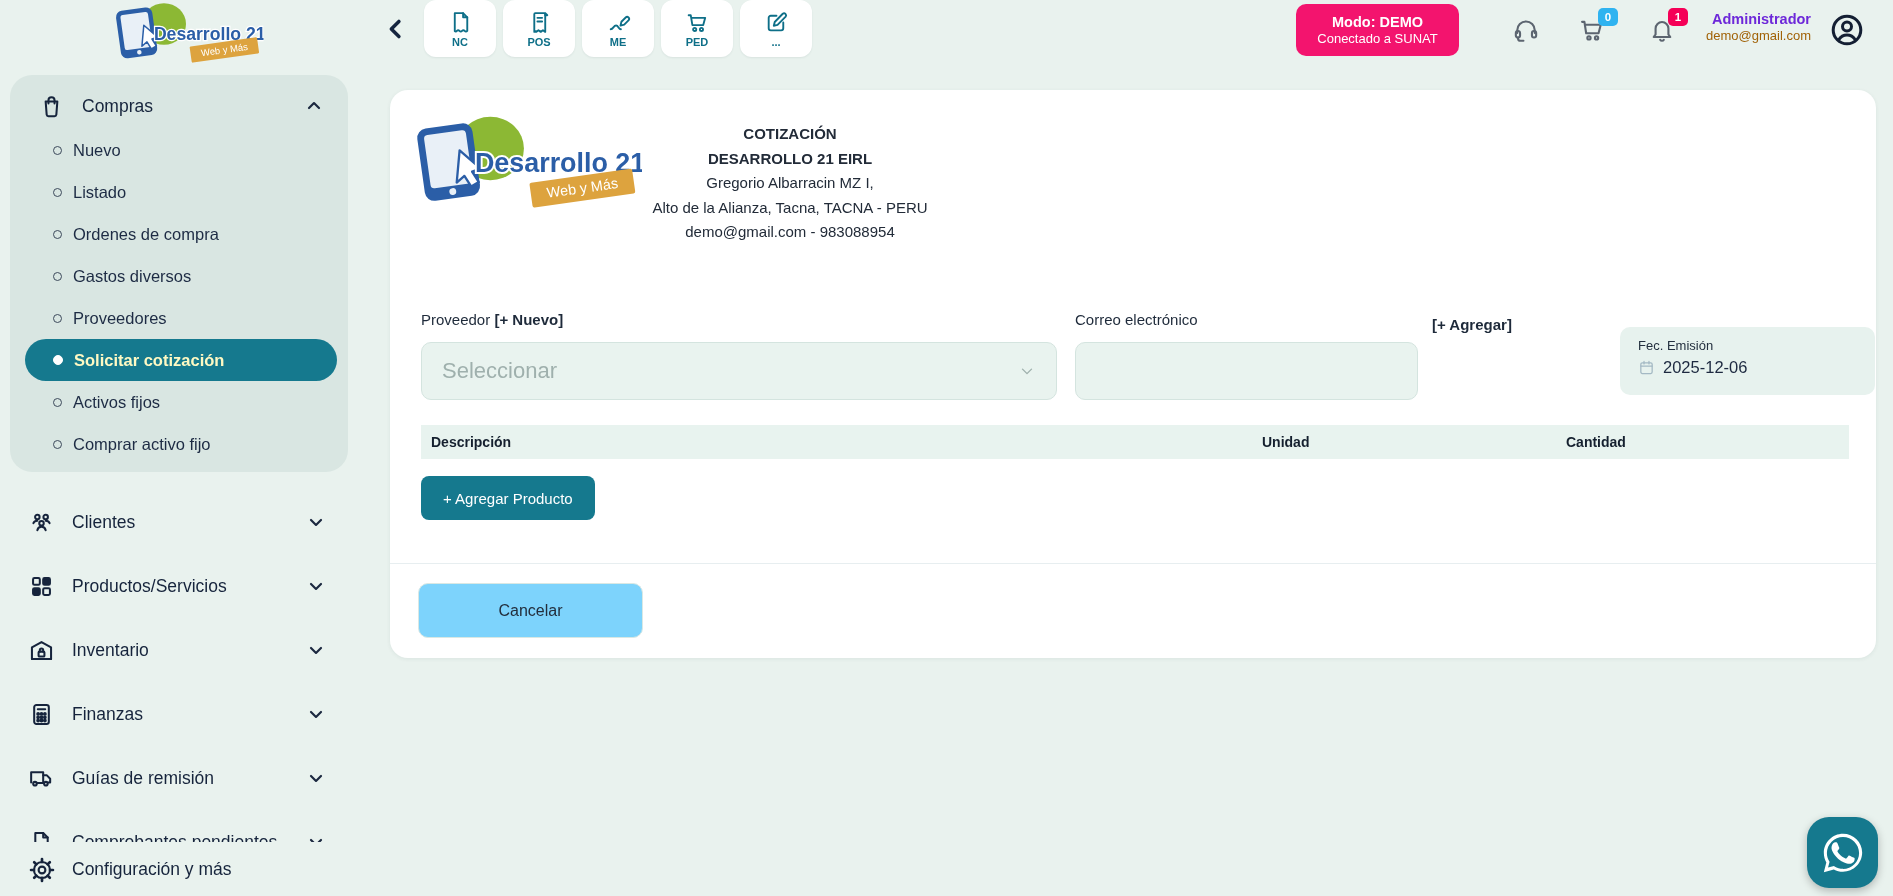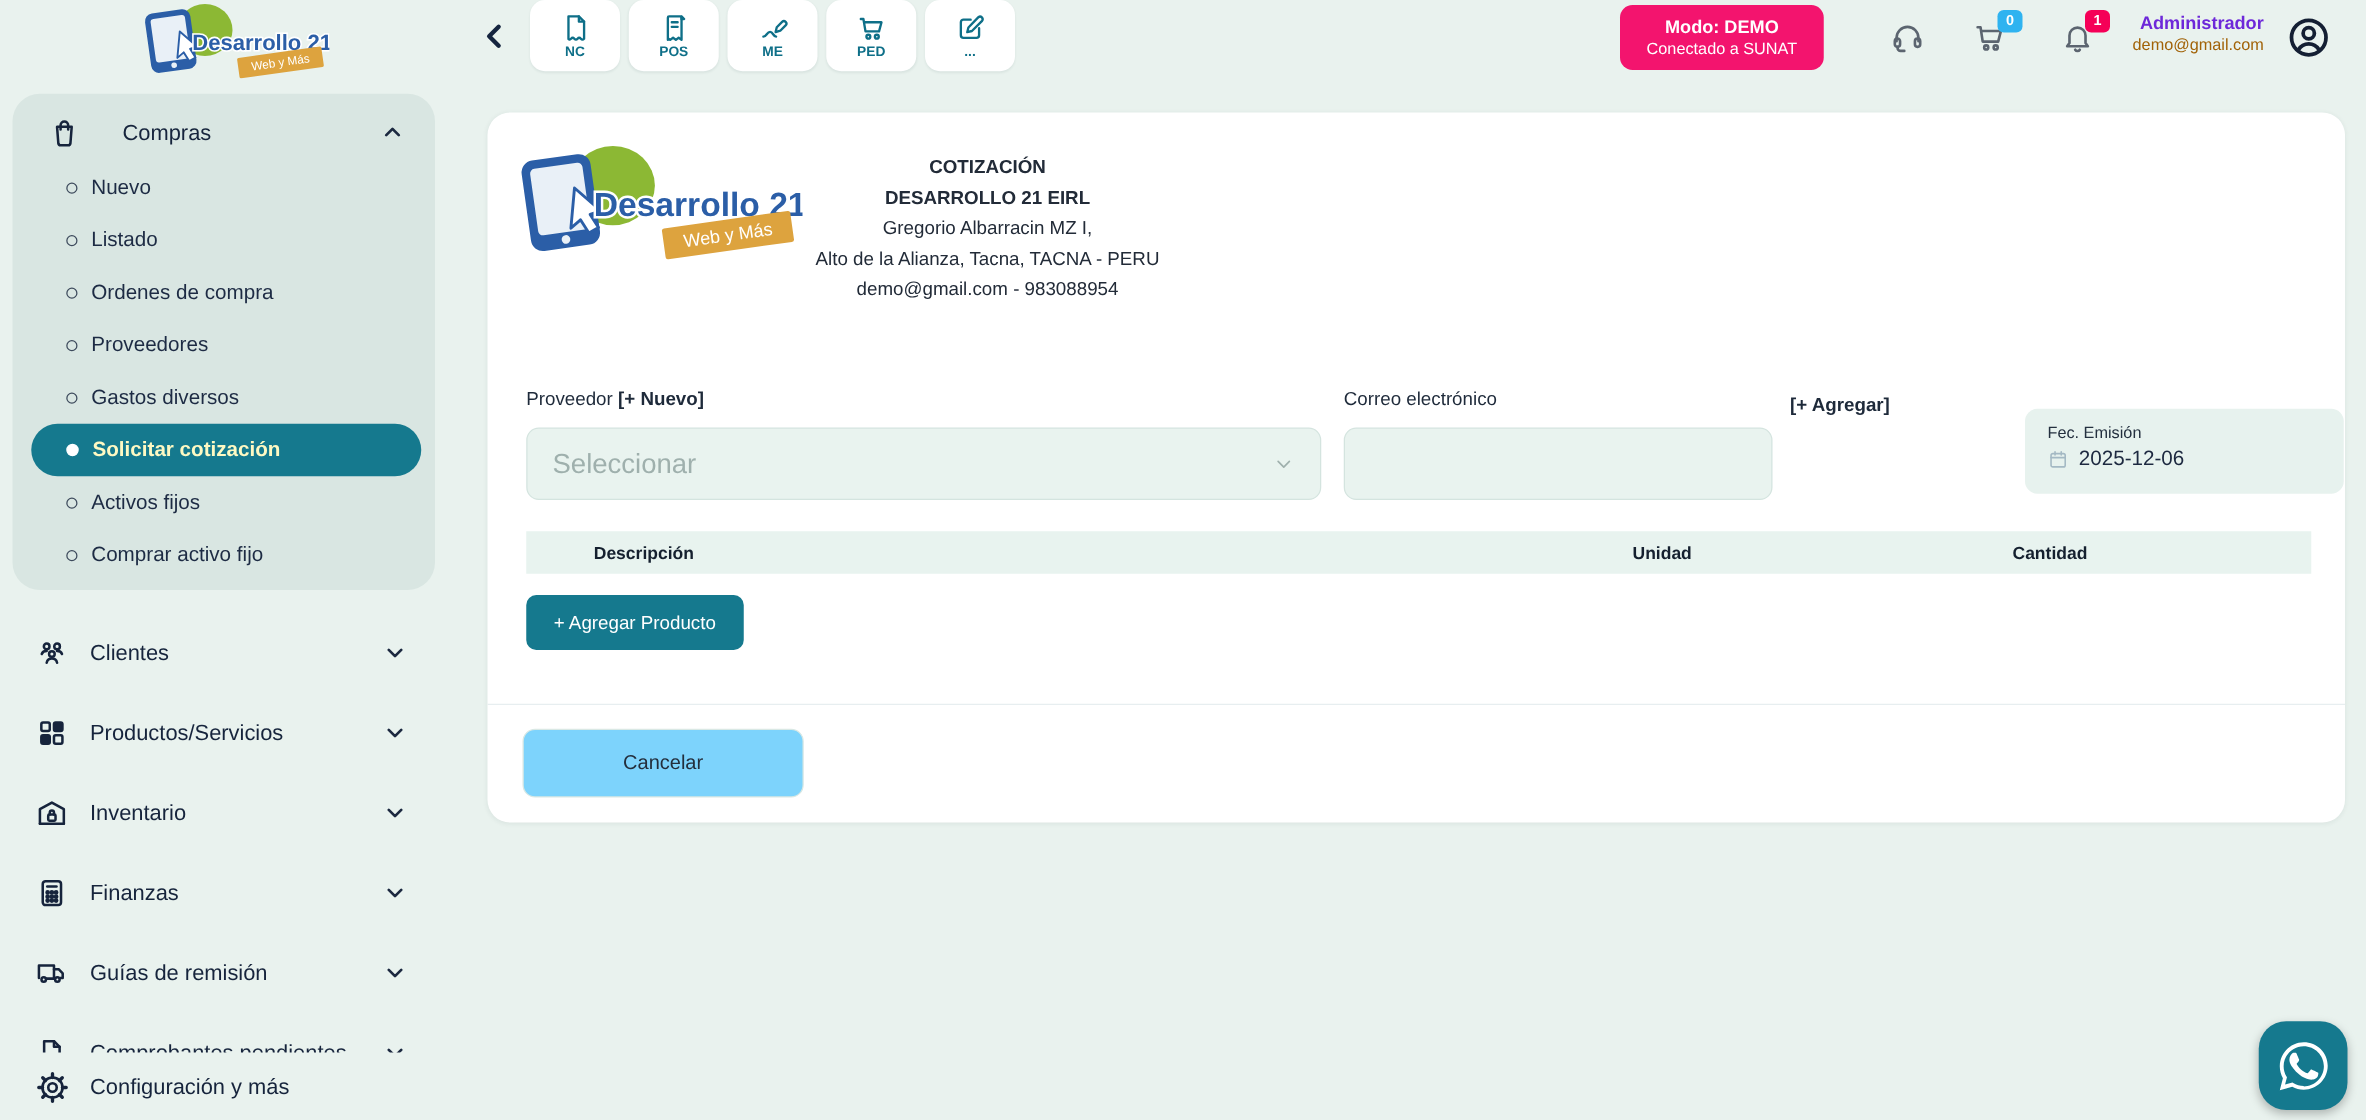--- a/index.html
+++ b/index.html
@@ -31,21 +31,21 @@
   .user-email { font-size:13px; color:#a16207; margin-top:1px; }
   .avatar-btn { position:absolute; right:28px; top:12px; width:36px; height:36px; color:#141f33; cursor:pointer; }
 
   
   .brand-svg text { font-family:"Liberation Sans", sans-serif; }
 
   
   #sidebar { position:absolute; top:60px; left:0; width:350px; height:836px; }
   .compras-box { position:absolute; top:15px; left:10px; width:338px; height:397px; background:#d9e6e2; border-radius:22px; padding-top:8px; }
   .compras-header { height:46px; display:flex; align-items:center; padding:0 24px 0 28px; cursor:pointer; color:#16243c; }
-  .compras-header .mi-label { font-size:17.5px; margin-left:33px; color:#16243c; }
+  .compras-header .mi-label { font-size:17.5px; margin-left:17px; color:#16243c; }
   .chev { margin-left:auto; width:20px; height:20px; color:#1c2940; }
   .chev svg { stroke-width:2.6; }
   .sub-item { height:42px; margin:0 11px 0 15px; border-radius:21px; display:flex; align-items:center; padding-left:28px; cursor:pointer; }
   .bullet { width:9px; height:9px; border-radius:50%; border:1.6px solid #3d4a5c; margin-right:11px; flex:none; }
   .sub-lbl { font-size:16.5px; color:#1d2b44; }
   .sub-item.active { background:#15798e; }
   .sub-item.active .bullet { background:#ffffff; border-color:#ffffff; width:10px; height:10px; }
   .sub-item.active .sub-lbl { color:#fef9c3; font-weight:700; }
   .sections { position:absolute; top:430px; left:0; width:350px; }
   .section-row { height:64px; display:flex; align-items:center; padding:0 24px 0 28px; cursor:pointer; color:#16243c; }
@@ -64,21 +64,21 @@
   .select-box { position:absolute; left:31px; top:252px; width:636px; height:58px; background:#e9f3ef; border:1px solid #d4e4df; border-radius:10px; display:flex; align-items:center; padding:0 20px; cursor:pointer; }
   .select-placeholder { font-size:22px; color:#9fb0ad; }
   .select-chev { margin-left:auto; width:18px; height:18px; color:#9fb0ad; }
   .text-input { position:absolute; left:685px; top:252px; width:343px; height:58px; background:#e9f3ef; border:1px solid #d4e4df; border-radius:10px; font-size:16px; color:#1e2a3a; padding:0 16px; outline:none; font-family:"Liberation Sans", sans-serif; }
   .fecha-box { position:absolute; left:1230px; top:237px; width:255px; height:68px; background:#e7f2ee; border-radius:10px; padding:11px 0 0 18px; cursor:pointer; }
   .fecha-label { font-size:13px; color:#24303f; }
   .fecha-row { display:flex; align-items:center; margin-top:5px; }
   .fecha-row .cal { width:17px; height:17px; color:#a4b9c4; margin-right:8px; }
   .fecha-value { font-size:16.5px; color:#1d2940; }
   .table-head { position:absolute; left:31px; top:335px; width:1428px; height:34px; background:#e8f3ef; display:flex; align-items:center; font-weight:700; font-size:14px; color:#15202f; }
-  .th-desc { width:841px; padding-left:10px;margin-left:44px; }
+  .th-desc { width:841px; padding-left:10px; }
   .th-unidad { width:304px; }
   .th-cantidad { flex:1; }
   .add-product-btn { position:absolute; left:31px; top:386px; height:44px; padding:0 22px; background:#15798e; color:#ffffff; border:none; border-radius:8px; font-size:15px; font-weight:500; cursor:pointer; font-family:"Liberation Sans", sans-serif; }
   .divider { position:absolute; left:0; top:473px; width:100%; height:1px; background:#e7eef0; }
   .cancel-btn { position:absolute; left:28px; top:493px; width:225px; height:55px; background:#7dd3fc; border:1px solid #d9e8e4; border-radius:10px; font-size:16px; color:#232e3c; cursor:pointer; font-family:"Liberation Sans", sans-serif; }
 
   
   .whatsapp-btn { position:absolute; right:15px; bottom:8px; width:71px; height:71px; border-radius:22px; background:#15798e; display:flex; align-items:center; justify-content:center; box-shadow:0 3px 8px rgba(0,0,0,.25); cursor:pointer; z-index:10; }
 </style>
 </head>
@@ -230,25 +230,25 @@
       <div class="sub-item">
           <span class="bullet"></span>
           <span class="sub-lbl">Listado</span>
         </div>
       <div class="sub-item">
           <span class="bullet"></span>
           <span class="sub-lbl">Ordenes de compra</span>
         </div>
       <div class="sub-item">
           <span class="bullet"></span>
+          <span class="sub-lbl">Gastos diversos</span>
+        </div>
+      <div class="sub-item">
+          <span class="bullet"></span>
           <span class="sub-lbl">Proveedores</span>
-        </div>
-      <div class="sub-item">
-          <span class="bullet"></span>
-          <span class="sub-lbl">Gastos diversos</span>
         </div>
       <div class="sub-item active">
           <span class="bullet"></span>
           <span class="sub-lbl">Solicitar cotización</span>
         </div>
       <div class="sub-item">
           <span class="bullet"></span>
           <span class="sub-lbl">Activos fijos</span>
         </div>
       <div class="sub-item">

